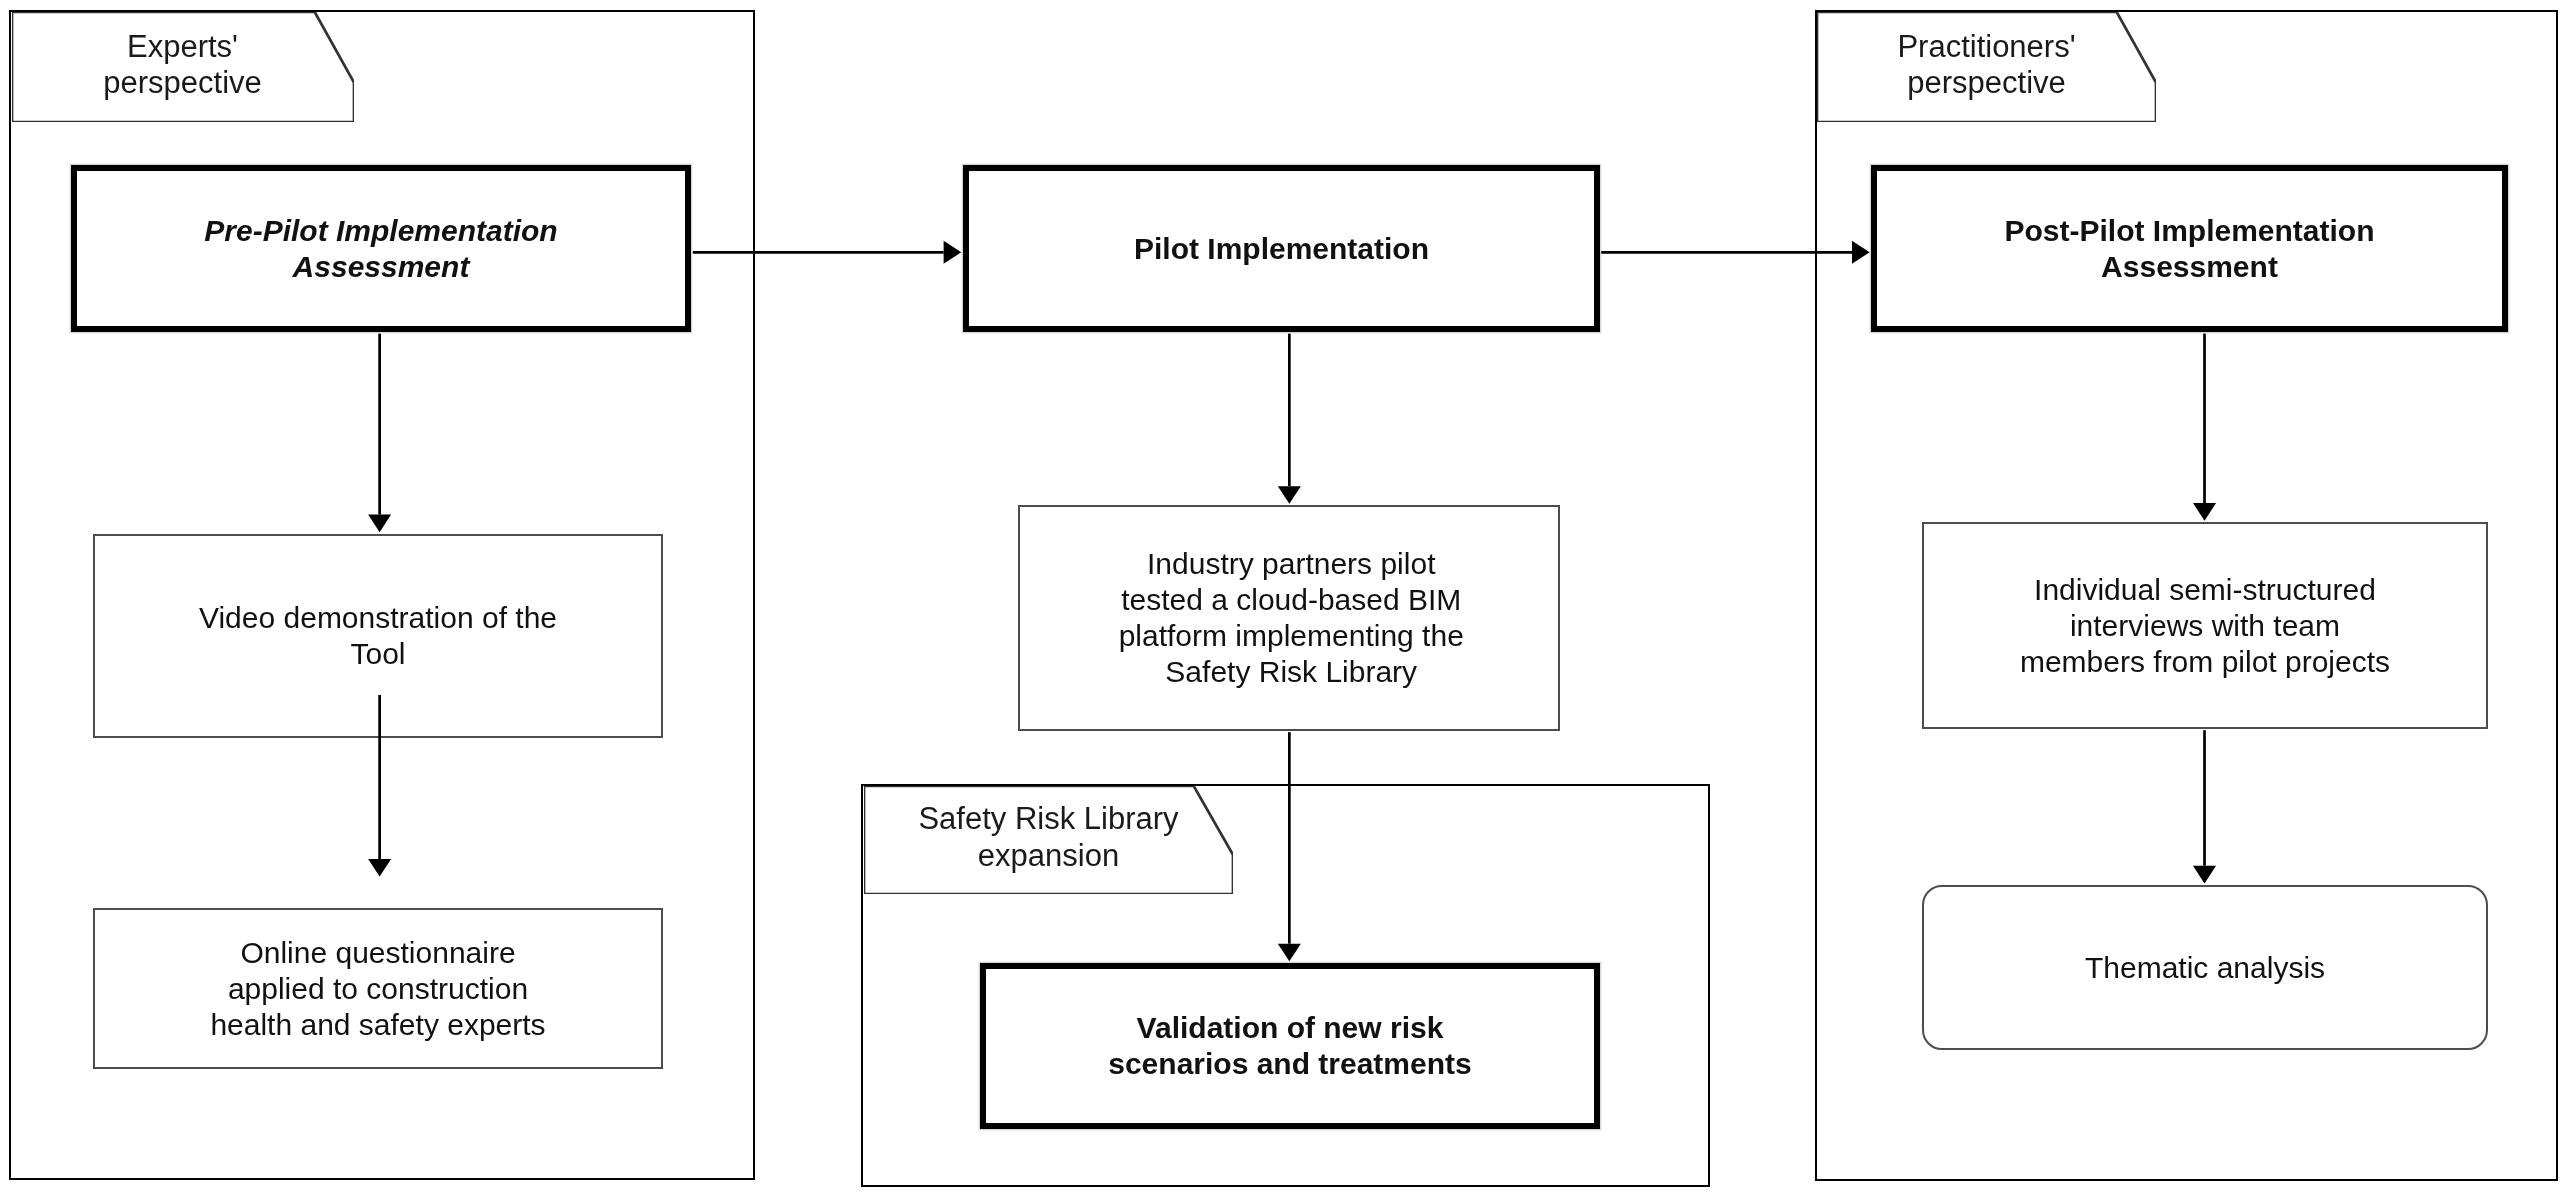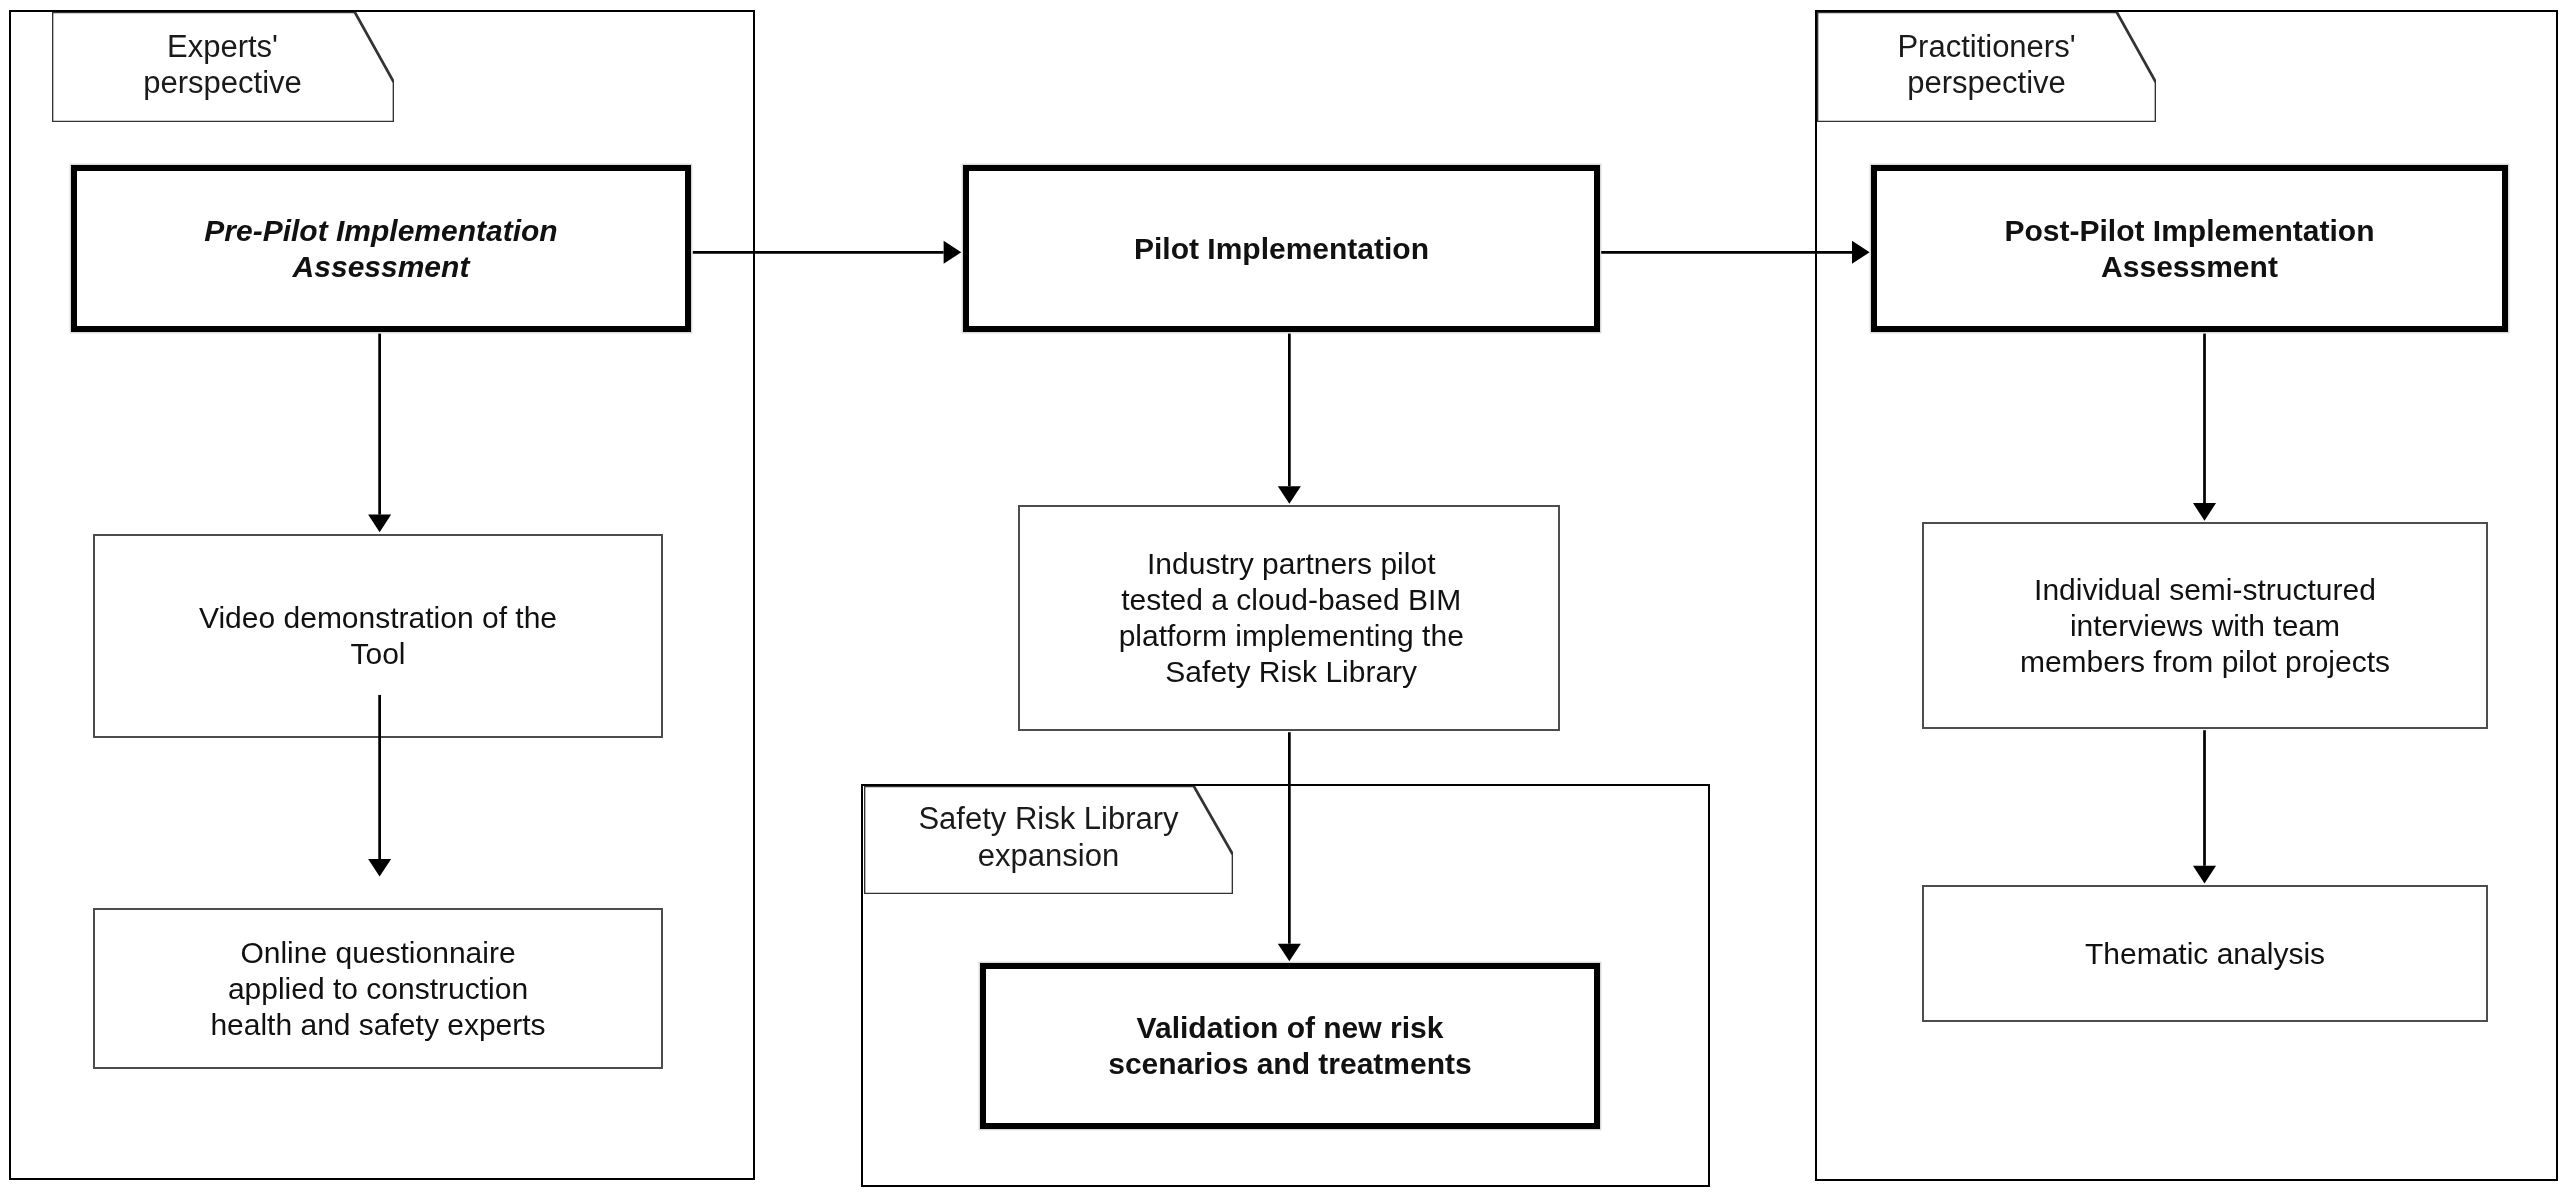--- a/index.html
+++ b/index.html
@@ -86,21 +86,21 @@
   .conn polygon {
     fill: #000000;
     stroke: none;
   }
 </style>
 </head>
 <body>
 
 <div id="canvas">
     <div class="lane" style="left: 8.8px; top: 9.5px; width: 746px; height: 1170px;"></div>
-    <div class="lane-tab" style="left: 11.5px; top: 12.2px; width: 342px; height: 110px; font-size: 31px; margin-left: 40px;"><svg class="tab-shape" viewBox="0 0 505 162" preserveAspectRatio="none">
+    <div class="lane-tab" style="left: 11.5px; top: 12.2px; width: 342px; height: 110px; font-size: 31px;"><svg class="tab-shape" viewBox="0 0 505 162" preserveAspectRatio="none">
         <path d="M 0 0 L 447 0 L 505 104 L 505 162 L 0 162 Z" fill="#ffffff" stroke="#333333" stroke-width="4"></path>
       </svg><span class="tab-text">Experts'
 perspective</span></div>
     <div class="lane" style="left: 861px; top: 784px; width: 849px; height: 403px;"></div>
     <div class="lane-tab" style="left: 864px; top: 786px; width: 369px; height: 108px; font-size: 31px;"><svg class="tab-shape" viewBox="0 0 545 160" preserveAspectRatio="none">
         <path d="M 0 0 L 487 0 L 545 102 L 545 160 L 0 160 Z" fill="#ffffff" stroke="#333333" stroke-width="4"></path>
       </svg><span class="tab-text">Safety Risk Library
 expansion</span></div>
     <div class="lane" style="left: 1815px; top: 9.5px; width: 743px; height: 1171px;"></div>
     <div class="lane-tab" style="left: 1817px; top: 12.2px; width: 339px; height: 110px; font-size: 31px;"><svg class="tab-shape" viewBox="0 0 500 162" preserveAspectRatio="none">
@@ -119,21 +119,21 @@
 tested a cloud-based BIM
 platform implementing the
 Safety Risk Library</span></div>
     <div class="node strong" style="left: 980px; top: 963px; width: 620px; height: 166px; font-size: 30px;"><span>Validation of new risk
 scenarios and treatments</span></div>
     <div class="node strong" style="left: 1871px; top: 165px; width: 637px; height: 167px; font-size: 30px;"><span>Post-Pilot Implementation
 Assessment</span></div>
     <div class="node plain" style="left: 1922px; top: 522px; width: 566px; height: 207px; font-size: 30px;"><span>Individual semi-structured
 interviews with team
 members from pilot projects</span></div>
-    <div class="node plain" style="left: 1922px; top: 885px; width: 566px; height: 137px; font-size: 30px;"><span>Thematic analysis</span></div>
+    <div class="node plain" style="left: 1922px; top: 885px; width: 566px; height: 165px; font-size: 30px; border-radius: 20px;"><span>Thematic analysis</span></div>
     <svg class="conn" width="2576" height="1196" viewBox="0 0 3800 1764" style="position: absolute; left: 0px; top: 0px;">
       <line x1="1022" y1="372" x2="1392" y2="372"></line>
       <polygon points="1418,372 1392,355 1392,389"></polygon>
       <line x1="2362" y1="372" x2="2732" y2="372"></line>
       <polygon points="2758,372 2732,355 2732,389"></polygon>
       <line x1="560" y1="492" x2="560" y2="759"></line>
       <polygon points="560,785 543,759 577,759"></polygon>
       <line x1="560" y1="1025" x2="560" y2="1267"></line>
       <polygon points="560,1293 543,1267 577,1267"></polygon>
       <line x1="1902" y1="492" x2="1902" y2="717"></line>

